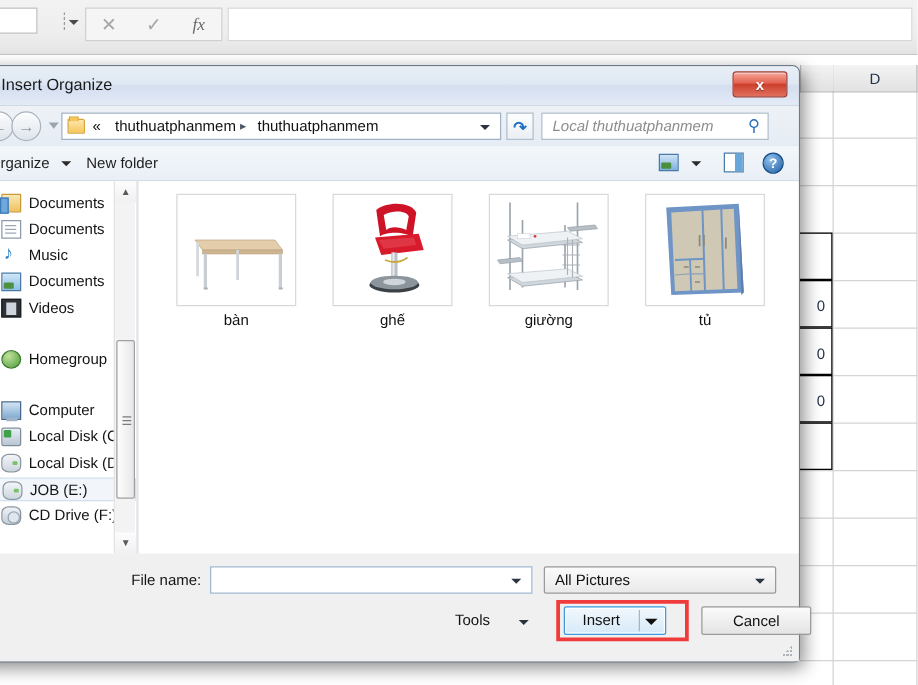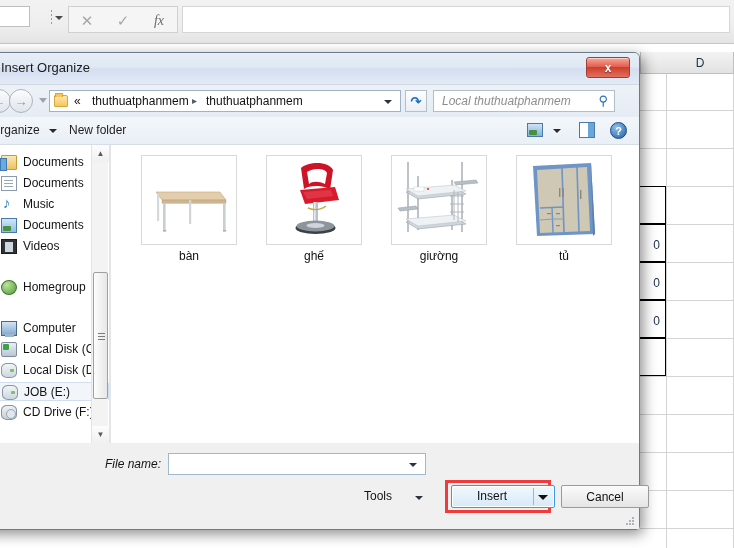--- a/index.html
+++ b/index.html
@@ -237,21 +237,21 @@
     position:absolute; left:0; top:0; width:96px; height:90px;
     background:#fff; border:1px solid #d9d9d9;
   }
   .file-caption {
     position:absolute; left:0; top:94px; width:96px;
     text-align:center; font-size:12px; color:#111;
   }
 
   
   .dlg-footer { position:absolute; left:0; right:0; bottom:0; height:86px; background:#f0f0f0; }
-  .fname-label { position:absolute; left:122px; top:14px; font-size:12px; color:#141414;font-style:italic; }
+  .fname-label { position:absolute; left:122px; top:14px; font-size:12px; color:#141414; }
   .fname-combo {
     position:absolute; left:185px; top:10px; width:258px; height:22px;
     background:#fff; border:1px solid #9fb8cf;
   }
   .fname-caret {
     position:absolute; right:8px; top:9px;
     width:0;height:0;border-left:4px solid transparent;border-right:4px solid transparent;
     border-top:4px solid #2c3340;
   }
   .ftype-combo {
@@ -264,21 +264,21 @@
   .tools-caret {
     position:absolute; left:432px; top:53px;
     width:0;height:0;border-left:4px solid transparent;border-right:4px solid transparent;
     border-top:4px solid #2c3340;
   }
   .insert-highlight {
     position:absolute; left:462px; top:37px; width:106px; height:33px;
     border:3px solid #ef3b3b;
   }
   .insert-btn {
-    position:absolute; left:468px; top:42px; width:104px; height:23px;
+    position:absolute; left:468px; top:42px; width:82px; height:23px;
     background:linear-gradient(to bottom,#f2f8fd,#d6e9f8);
     border:1px solid #3c9adf; border-radius:2px;
     box-shadow:inset 0 0 0 1px #fff;
   }
   .insert-label { position:absolute; left:0; right:22px; top:3px; text-align:center; font-size:12px; color:#111; }
   .insert-split { position:absolute; right:20px; top:2px; bottom:2px; width:1px; background:#9ab9d0; }
   .insert-caret {
     position:absolute; right:6px; top:9px;
     width:0;height:0;border-left:5px solid transparent;border-right:5px solid transparent;
     border-top:5px solid #111;
@@ -537,20 +537,24 @@
       </div>
 
     </div>
   </div>
 
   <div class="dlg-footer">
     <span class="fname-label">File name:</span>
     <div class="fname-combo">
       <span class="fname-caret"></span>
     </div>
+    <div class="ftype-combo">
+      <span class="ftype-text">All Pictures</span>
+      <span class="fname-caret"></span>
+    </div>
 
     <span class="tools-label">Tools</span>
     <span class="tools-caret"></span>
 
     <div class="insert-highlight"></div>
     <div class="insert-btn">
       <span class="insert-label">Insert</span>
       <span class="insert-split"></span>
       <span class="insert-caret"></span>
     </div>

